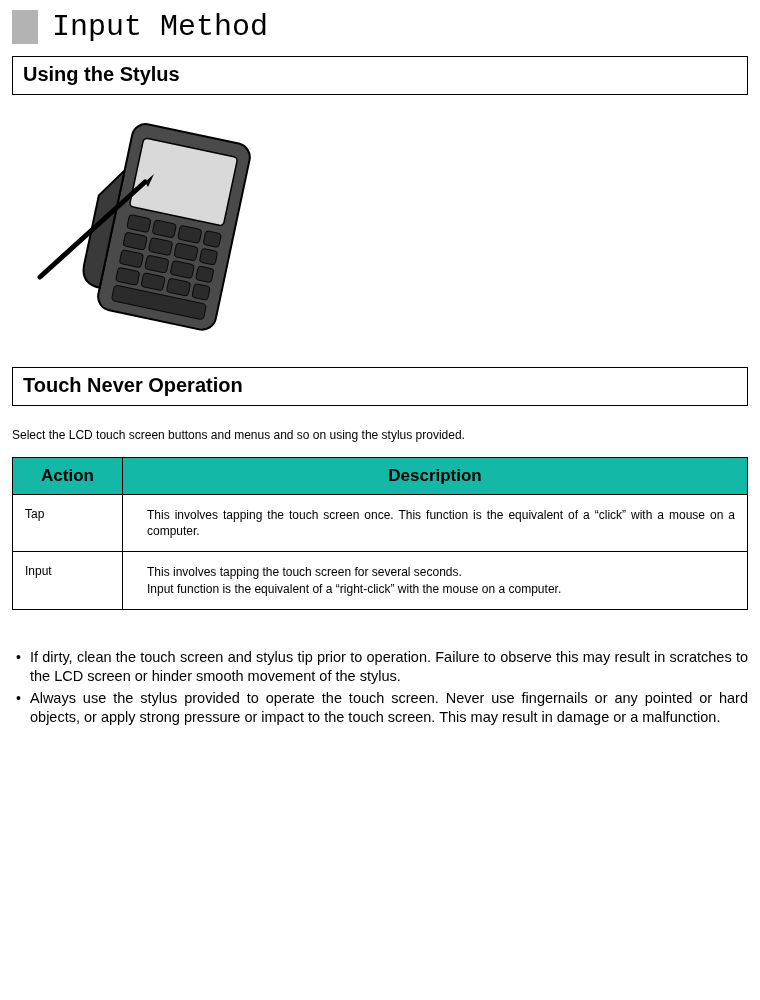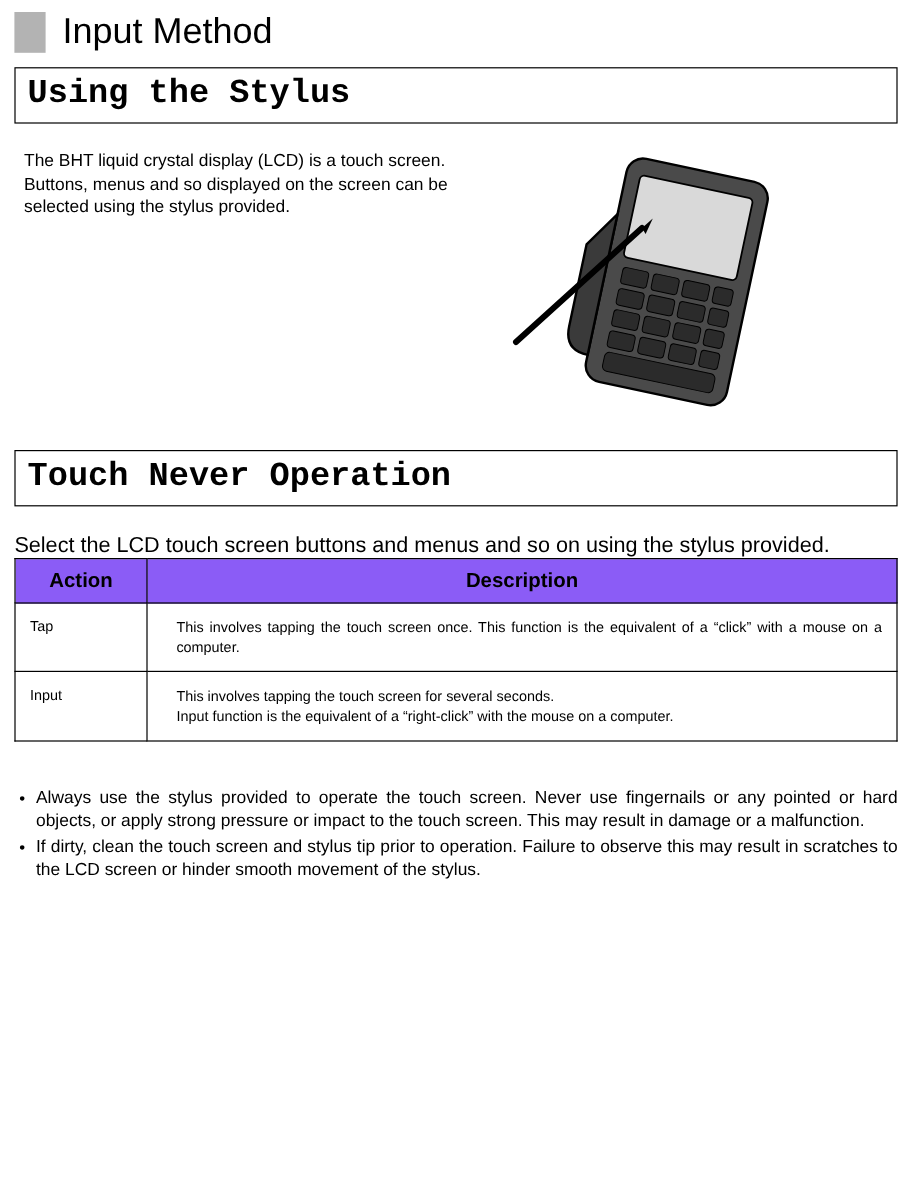--- a/index.html
+++ b/index.html
@@ -12,40 +12,40 @@
       width: 760px;
       margin: 0 auto;
       background: #fff;
       color: #000;
       padding: 10px 12px 20px 12px;
     }
     .page-title-row {
       display: flex;
       align-items: flex-start;
       margin-bottom: 12px;
+      font-family: Liberation Mono, monospace;
     }
     .title-marker {
       width: 26px;
       height: 34px;
       background: #b3b3b3;
       margin-right: 14px;
     }
     .page-title {
       font-size: 30px;
       font-weight: normal;
     }
     .section-box {
       border: 1.5px solid #000;
       padding: 6px 10px 8px 10px;
       margin-bottom: 22px;
     }
     .section-title {
-      font-size: 28px;
+      font-size: 20px;
       font-weight: bold;
-      font-family: Liberation Mono, monospace;
     }
     .intro-row {
       display: flex;
       align-items: flex-start;
       gap: 20px;
       margin: 18px 0 30px 8px;
     }
     .intro-text {
       flex: 1;
       font-size: 14.5px;
@@ -53,37 +53,37 @@
       max-width: 370px;
     }
     .device-figure {
       width: 300px;
       height: 220px;
       display: flex;
       align-items: center;
       justify-content: center;
     }
     .touch-intro {
-      font-size: 18px;
-      margin: 0 0 0 0;
+      font-size: 12px;
+      margin: 0 0 15px 0;
     }
     table.actions {
       width: 100%;
       border-collapse: collapse;
       margin-bottom: 38px;
     }
     table.actions th, table.actions td {
       border: 1px solid #000;
       padding: 12px 12px;
       vertical-align: top;
       font-size: 12px;
       text-align: left;
     }
     table.actions th {
-      background: #8b5cf6;
+      background: #14b8a6;
       text-align: center;
       font-weight: bold;
       font-size: 17px;
       padding: 8px;
     }
     table.actions td.action-col {
       width: 110px;
     }
     table.actions td.desc-col {
       text-align: justify;
@@ -119,21 +119,20 @@
 <div class="page-title-row">
   <div class="title-marker"></div>
   <h1 class="page-title">Input Method</h1>
 </div>
 
 <div class="section-box">
   <div class="section-title">Using the Stylus</div>
 </div>
 
 <div class="intro-row">
-  <div class="intro-text">The BHT liquid crystal display (LCD) is a touch screen. Buttons, menus and so displayed on the screen can be selected using the stylus provided.</div>
   <div class="device-figure">
     <svg width="300" height="220" viewBox="0 0 300 220">
       <g transform="translate(55,5) rotate(12 100 100)">
 
         <rect x="40" y="10" width="120" height="190" rx="14" ry="14" fill="#4a4a4a" stroke="#000" stroke-width="2"></rect>
 
         <rect x="52" y="24" width="96" height="70" rx="4" fill="#d9d9d9" stroke="#000" stroke-width="1.5"></rect>
 
         <g fill="#2b2b2b" stroke="#000" stroke-width="0.8">
           <rect x="54" y="102" width="22" height="14" rx="3"></rect>
@@ -192,15 +191,15 @@
       <td class="action-col">Input</td>
       <td class="desc-col">
         <span>This involves tapping the touch screen for several seconds.</span>
         <span class="desc-line2">Input function is the equivalent of a “right-click” with the mouse on a computer.</span>
       </td>
     </tr>
   </tbody>
 </table>
 
 <ul class="notes">
+  <li>If dirty, clean the touch screen and stylus tip prior to operation. Failure to observe this may result in scratches to the LCD screen or hinder smooth movement of the stylus.</li>
   <li>Always use the stylus provided to operate the touch screen. Never use fingernails or any pointed or hard objects, or apply strong pressure or impact to the touch screen. This may result in damage or a malfunction.</li>
-  <li>If dirty, clean the touch screen and stylus tip prior to operation. Failure to observe this may result in scratches to the LCD screen or hinder smooth movement of the stylus.</li>
 </ul>
 
 </body></html>

